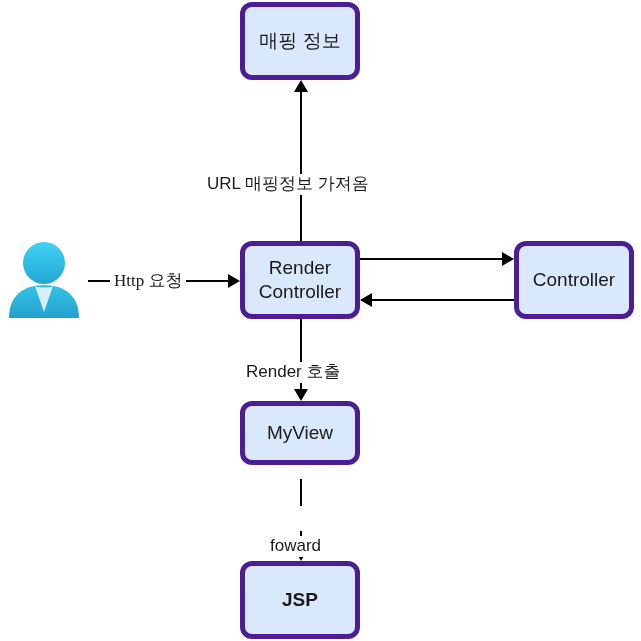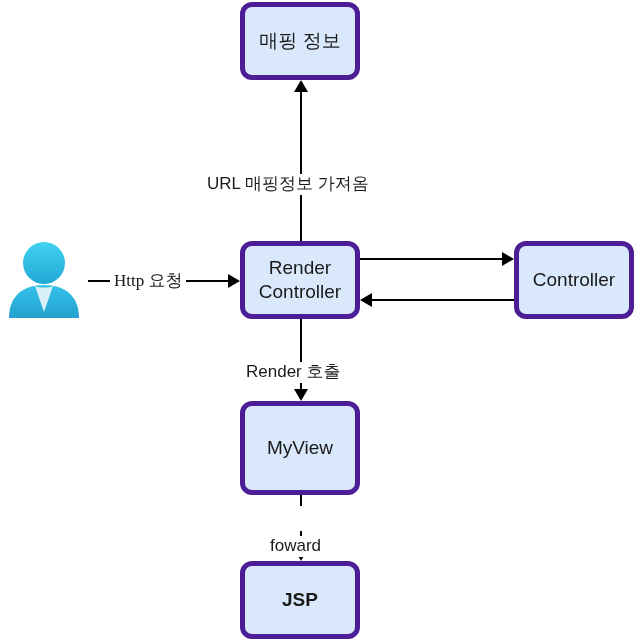--- a/index.html
+++ b/index.html
@@ -94,21 +94,21 @@
 
 <div id="canvas">
 
   <div class="node" style="left:240px; top:2px; width:120px; height:78px;">매핑 정보</div>
 
   <div class="node" style="left:240px; top:241px; width:120px; height:78px;">Render
 Controller</div>
 
   <div class="node" style="left:514px; top:241px; width:120px; height:78px;">Controller</div>
 
-  <div class="node" style="left:240px; top:401px; width:120px; height:94px;">MyView</div>
+  <div class="node" style="left:240px; top:401px; width:120px; height:64px;">MyView</div>
 
   <div class="node" style="left:240px; top:561px; width:120px; height:78px;font-weight:bold;">JSP</div>
 
   <div id="actor-icon">
     <svg width="78" height="78" viewBox="0 0 78 78" aria-hidden="true">
       <defs>
         <linearGradient id="headGrad" x1="0" y1="0" x2="0" y2="1">
           <stop offset="0%" stop-color="#41d2f2"></stop>
           <stop offset="100%" stop-color="#20a7d4"></stop>
         </linearGradient>

